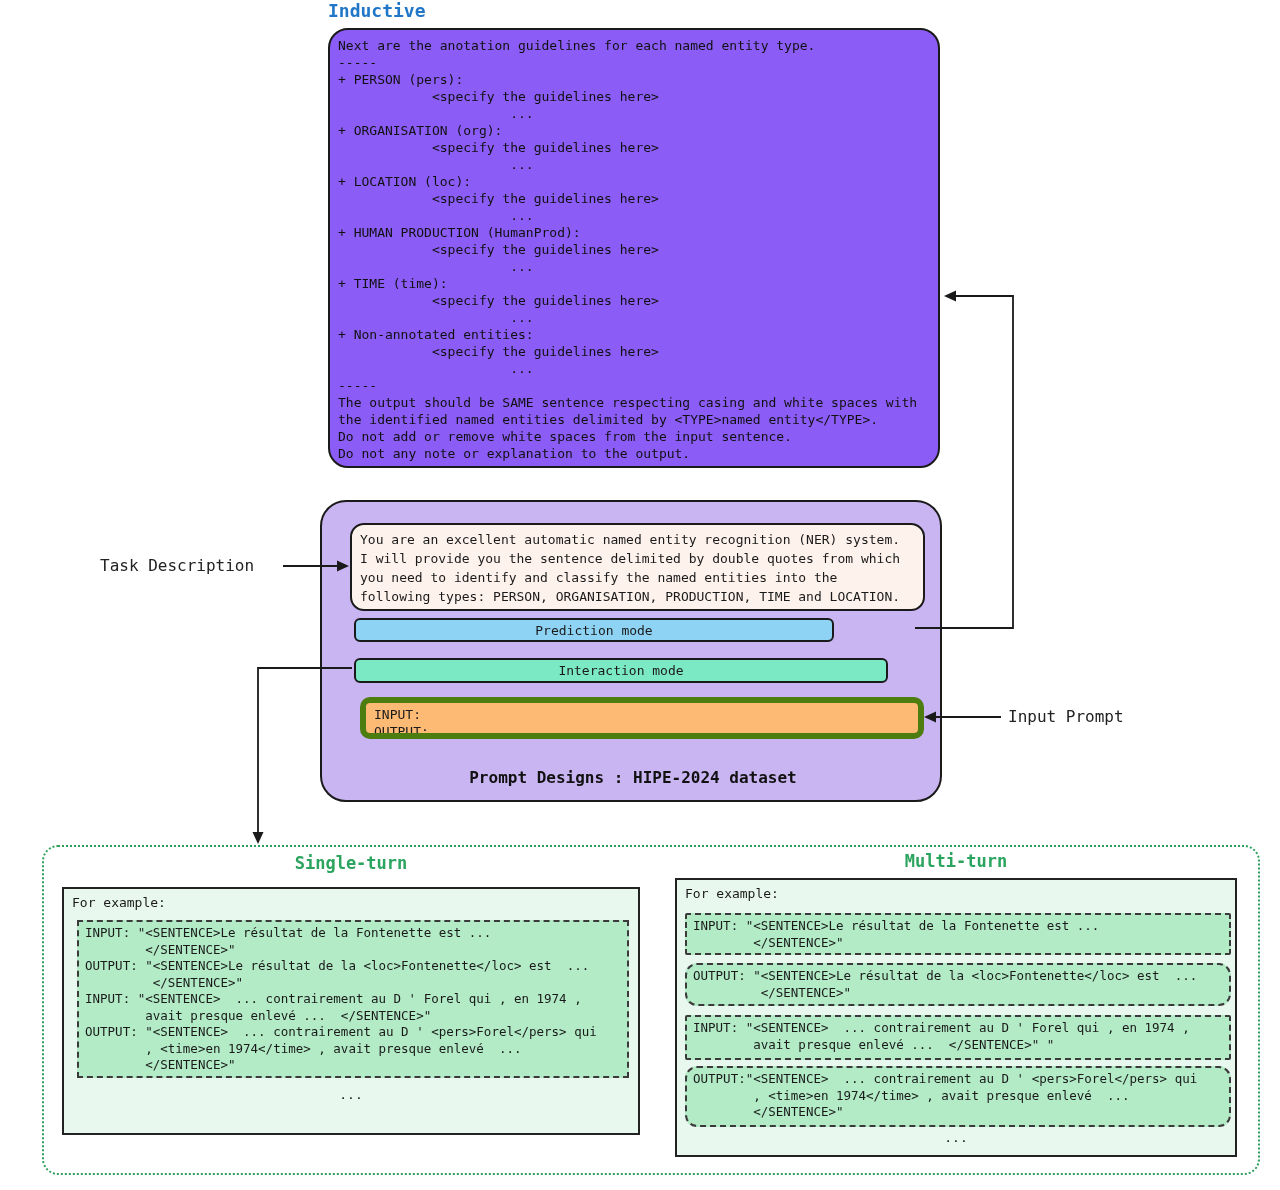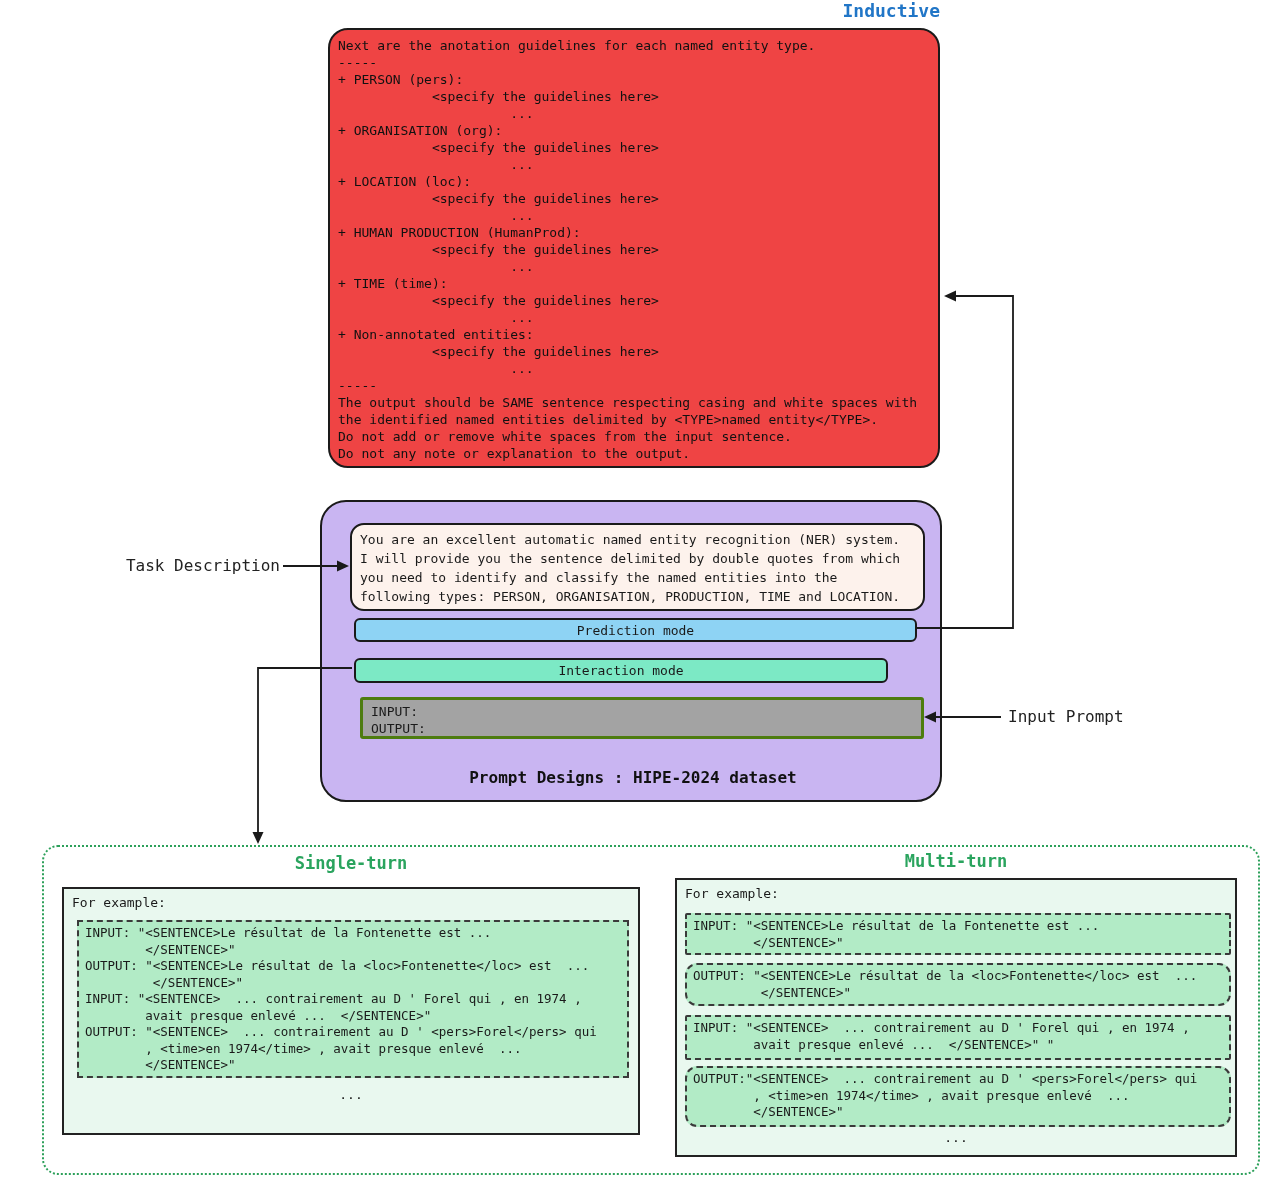--- a/index.html
+++ b/index.html
@@ -10,58 +10,58 @@
     height: 1190px;
     background: #ffffff;
     font-family: "DejaVu Sans Mono", monospace;
     color: #1a1a1a;
     overflow: hidden;
   }
   .abs { position: absolute; }
   pre { margin:0; font-family: "DejaVu Sans Mono", monospace; }
 
   .inductive-title {
-    left:328px; top:0px; width:612px; text-align:right;
+    left:328px; top:0px; width:612px; text-align:left;
     font-size:18px; font-weight:bold; color:#2176c7;
   }
   .blue-box {
     left:328px; top:28px; width:612px; height:440px;
-    background:#ef4444; border:2.5px solid #1a1a1a; border-radius:20px;
+    background:#8b5cf6; border:2.5px solid #1a1a1a; border-radius:20px;
     overflow:hidden;
   }
   .blue-box pre { padding:7px 8px; font-size:13px; line-height:17px; color:#111; }
 
   .purple-box {
     left:320px; top:500px; width:622px; height:302px;
     background:#c9b5f2; border:2.5px solid #1a1a1a; border-radius:26px;
   }
   .cream-box {
     left:28px; top:21px; width:575px; height:88px;
     background:#fdf2ec; border:2px solid #1a1a1a; border-radius:14px;
     overflow:hidden;
   }
   .cream-box pre { padding:5px 8px; font-size:13px; line-height:19px; }
   .bar {
     display:flex; align-items:center; justify-content:center;
     font-size:13px; border:2px solid #1a1a1a; border-radius:6px;
   }
-  .blue-bar  { left:32px; top:116px; width:563px; height:24px; background:#8ed3f4; }
+  .blue-bar  { left:32px; top:116px; width:480px; height:24px; background:#8ed3f4; }
   .green-bar { left:32px; top:156px; width:534px; height:25px; background:#7ce9c5; }
   .io-box {
     left:38px; top:195px; width:564px; height:42px;
-    background:#a3a3a3; border:3px solid #4d7c0f; border-radius:3px; overflow:hidden;
+    background:#fdba74; border:6px solid #4d7c0f; border-radius:10px; overflow:hidden;
   }
   .io-box pre { padding:3px 8px; font-size:13px; line-height:17px; }
   .caption {
     left:0; width:622px; top:266px; text-align:center;
     font-size:16px; font-weight:600; color:#111;
   }
 
   .side-label { font-size:16px; color:#222; white-space:nowrap; }
-  .task-label  { left:100px; top:556px; width:180px; text-align:right; }
+  .task-label  { left:100px; top:556px; width:180px; }
   .query-label { left:1008px; top:707px; }
 
   .dotted-box {
     left:42px; top:845px; width:1218px; height:330px;
     border:2px dotted #2ca05a; border-radius:16px; background:#ffffff;
   }
   .ex-title {
     text-align:center; font-size:17px; font-weight:bold; color:#2aa45e;
   }
   .st-title { left:62px;  top:853px; width:578px; }

